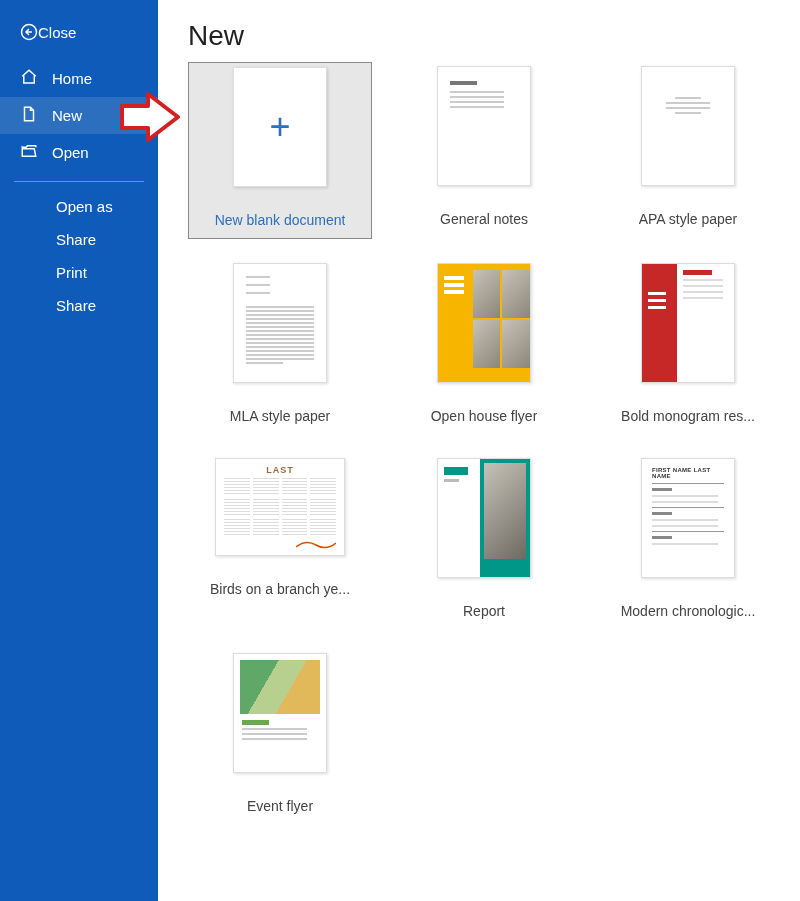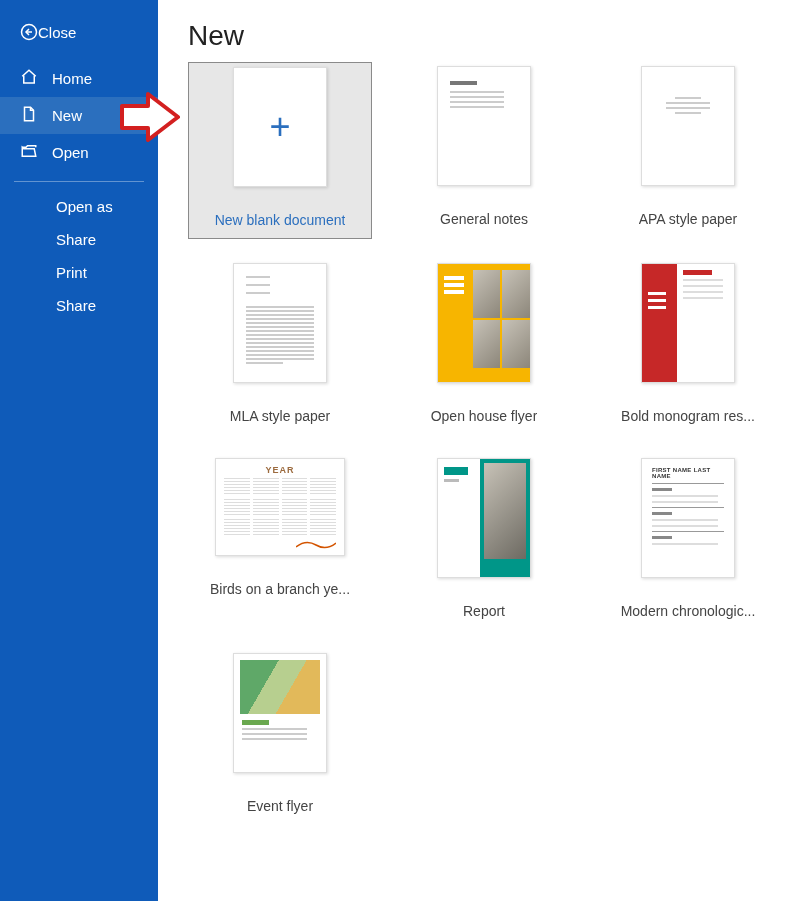--- a/index.html
+++ b/index.html
@@ -316,21 +316,21 @@
               <div class="l"></div>
               <div class="l"></div>
             </div>
           </div>
         </div>
         <div class="tile-label">Bold monogram res...</div>
       </div>
       <div class="tile">
         <div class="thumb wide">
           <div class="cal-body">
-            <div class="cal-title">YEAR</div>
+            <div class="cal-title">LAST</div>
             <div class="cal-grid">
               <div></div>
               <div></div>
               <div></div>
               <div></div>
               <div></div>
               <div></div>
               <div></div>
               <div></div>
               <div></div>

